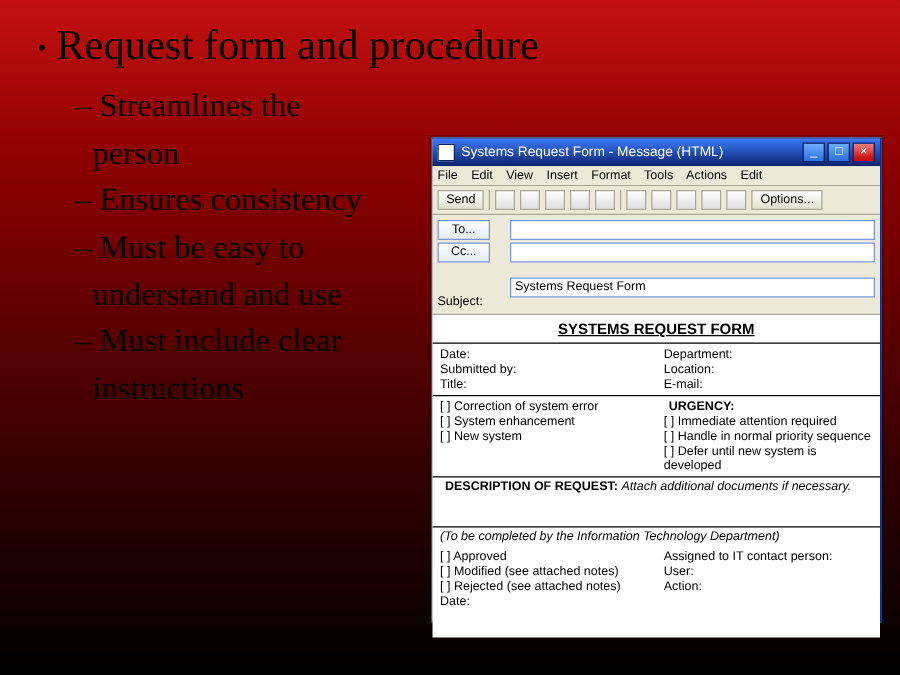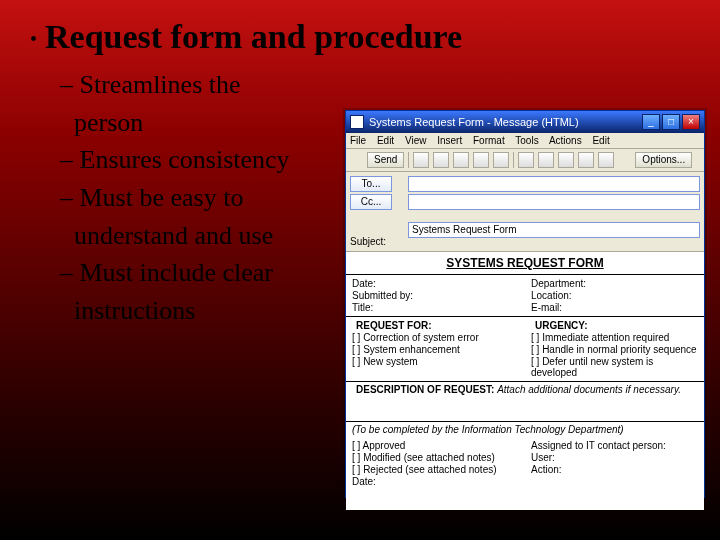--- a/index.html
+++ b/index.html
@@ -17,21 +17,21 @@
     display: flex;
     align-items: flex-start;
   }
   .main-bullet {
     font-size: 20px;
     margin-right: 8px;
     margin-top: 10px;
   }
   .title-text {
     font-size: 34px;
-    font-weight: bold;
+    font-weight: normal;
   }
   .content {
     position: relative;
     padding-left: 60px;
   }
   .bullets {
     font-size: 26px;
     line-height: 1.45;
     width: 320px;
   }
@@ -89,21 +89,20 @@
     display: flex; gap: 4px; align-items: center;
   }
   .tool {
     width: 16px; height: 16px;
     border: 1px solid #aca899;
     background: linear-gradient(#fff,#ddd);
   }
   .tool.send {
     width: auto; padding: 0 6px; font-size: 10px; line-height: 14px;
     background: linear-gradient(#fff,#e0e0d0);
-    margin-left: 17px;
   }
   .sep { width:1px; height:16px; background:#aca899; }
   .addr {
     background: #ece9d8;
     border-bottom: 1px solid #aca899;
     padding: 2px 4px;
   }
   .addr-row { display:flex; align-items:center; margin:2px 0; gap:16px; }
   .addr-btn {
     width: 42px; height: 16px;
@@ -216,21 +215,20 @@
       </div>
       <div class="form-col">
         <div>Department:</div>
         <div>Location:</div>
         <div>E-mail:</div>
       </div>
     </div>
     <div class="form-hr"></div>
     <div class="form-grid">
       <div class="form-col">
-        <div class="sect-head">REQUEST FOR:</div>
         <div class="chk">Correction of system error</div>
         <div class="chk">System enhancement</div>
         <div class="chk">New system</div>
       </div>
       <div class="form-col">
         <div class="sect-head">URGENCY:</div>
         <div class="chk">Immediate attention required</div>
         <div class="chk">Handle in normal priority sequence</div>
         <div class="chk">Defer until new system is developed</div>
       </div>

